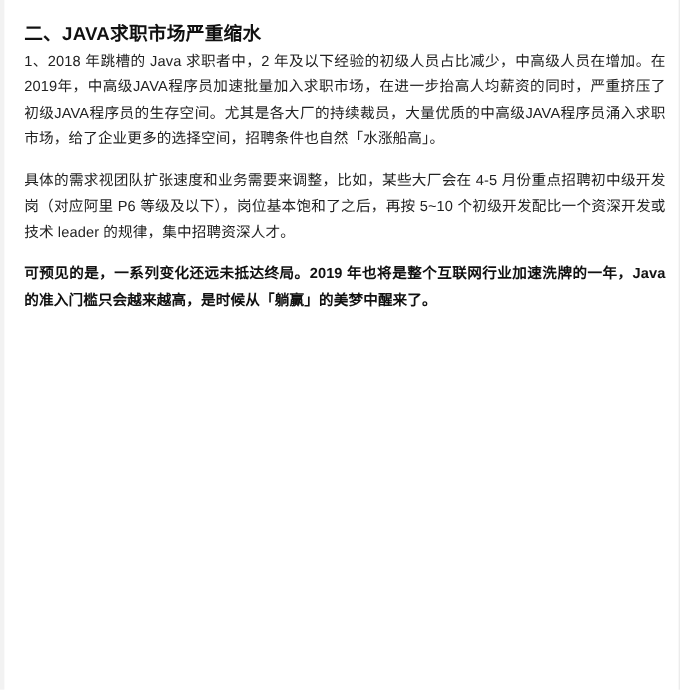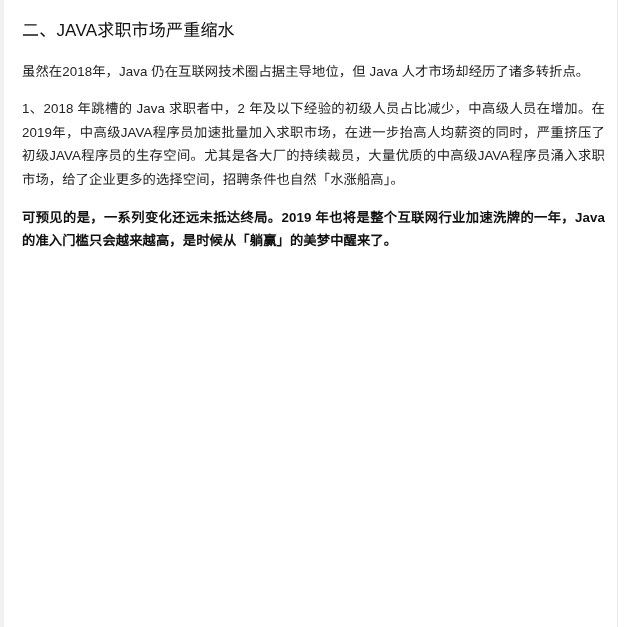--- a/index.html
+++ b/index.html
@@ -37,23 +37,23 @@
 
   .article {
     position: relative;
     padding: 12px 22px 0 22px;
     box-sizing: border-box;
     width: 627px;
   }
 
   h2.section-title {
     font-size: 17px;
-    font-weight: normal;
+    font-weight: bold;
     line-height: 1.5;
-    margin: 6px 0 16px 0;
+    margin: 6px 0 0 0;
     letter-spacing: 0.2px;
     color: #111111;
   }
 
   p.para {
     font-size: 13.3px;
     line-height: 1.78;
     margin: 0 0 14px 0;
     text-align: justify;
     text-justify: inter-ideograph;
@@ -73,23 +73,23 @@
 </head>
 <body>
 
 <div class="left-gutter"></div>
 <div class="right-rule"></div>
 
 <article class="article">
 
   <h2 class="section-title">二、JAVA求职市场严重缩水</h2>
 
-  <p class="para">虽然在2018年，Java 仍在互联网技术圈占据主导地位，但 Java 人才市场却经历了诸多转折点。</p>
 
   <p class="para">1、2018 年跳槽的 Java 求职者中，2 年及以下经验的初级人员占比减少，中高级人员在增加。在2019年，中高级JAVA程序员加速批量加入求职市场，在进一步抬高人均薪资的同时，严重挤压了初级JAVA程序员的生存空间。尤其是各大厂的持续裁员，大量优质的中高级JAVA程序员涌入求职市场，给了企业更多的选择空间，招聘条件也自然「水涨船高」。</p>
 
 
 
+  <p class="para">具体的需求视团队扩张速度和业务需要来调整，比如，某些大厂会在 4-5 月份重点招聘初中级开发岗（对应阿里 P6 等级及以下），岗位基本饱和了之后，再按 5~10 个初级开发配比一个资深开发或技术 leader 的规律，集中招聘资深人才。</p>
 
 
   <p class="para bold">可预见的是，一系列变化还远未抵达终局。2019 年也将是整个互联网行业加速洗牌的一年，Java 的准入门槛只会越来越高，是时候从「躺赢」的美梦中醒来了。</p>
 
 </article>
 
 </body></html>

